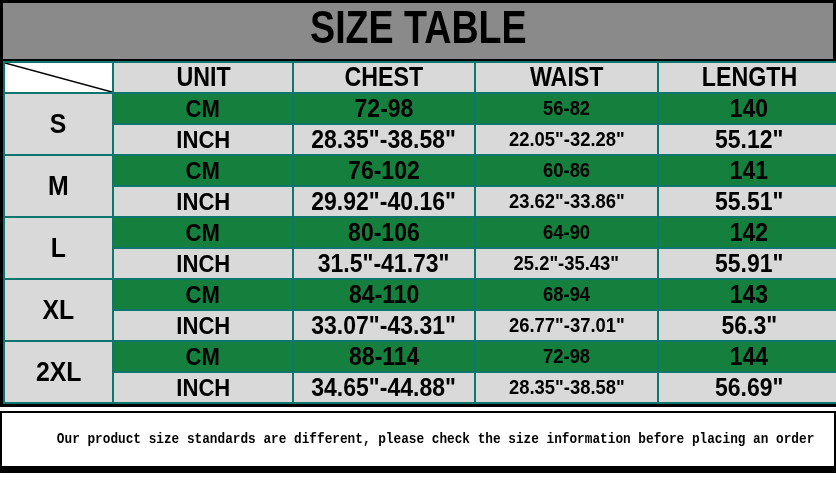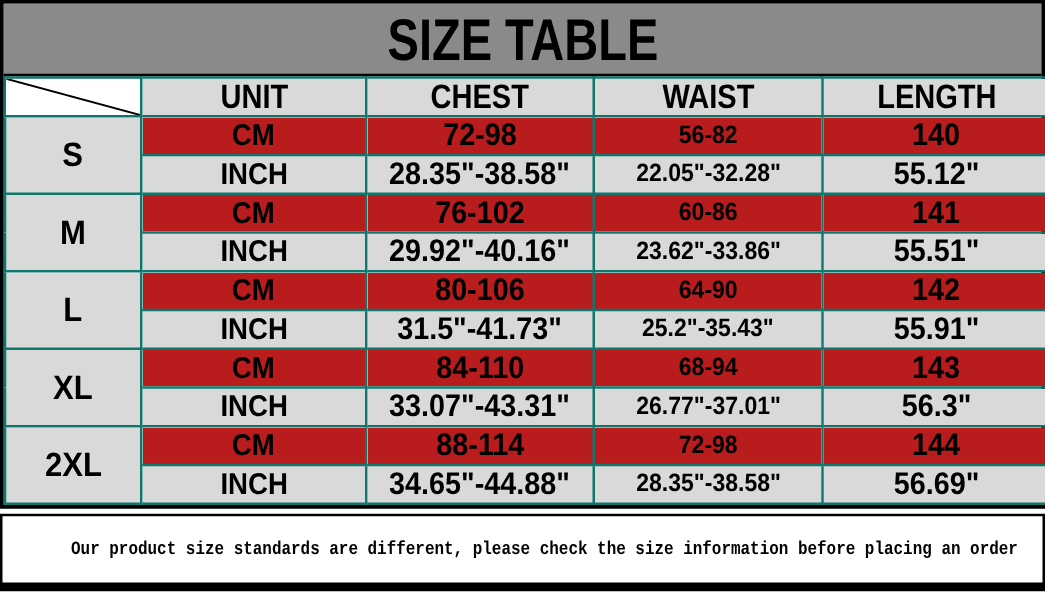--- a/index.html
+++ b/index.html
@@ -15,21 +15,21 @@
   .sheet {
     box-sizing: border-box;
     width: 836px;
     border: 3px solid #000000;
     background: #ffffff;
   }
   .title-band {
     height: 56px;
     background: #8a8a8a;
     display: flex;
-    align-items: center;
+    align-items: flex-start;
     justify-content: center;
     border-bottom: 2px solid #000000;
   }
   .title-text {
     display: inline-block;
     font-size: 47px;
     font-weight: bold;
     line-height: 1;
     letter-spacing: 0px;
     transform: scaleX(0.80);
@@ -53,21 +53,21 @@
   tr.header-row th.corner { background: #ffffff; position: relative; }
   th.corner svg { position: absolute; left: 0; top: 0; width: 100%; height: 100%; display: block; }
   .hdr-label {
     display: inline-block;
     font-size: 27px;
     line-height: 1;
     transform: scaleX(0.86);
     white-space: nowrap;
   }
   tr.cm-row, tr.inch-row { height: 31px; }
-  tr.cm-row td { background: #b91c1c; }
+  tr.cm-row td { background: #15803d; }
   tr.inch-row td { background: #d9d9d9; }
   th.size-cell { background: #d9d9d9; }
   .size-label {
     display: inline-block;
     font-size: 27px;
     line-height: 1;
     transform: scaleX(0.92);
   }
   .unit-label {
     display: inline-block;

